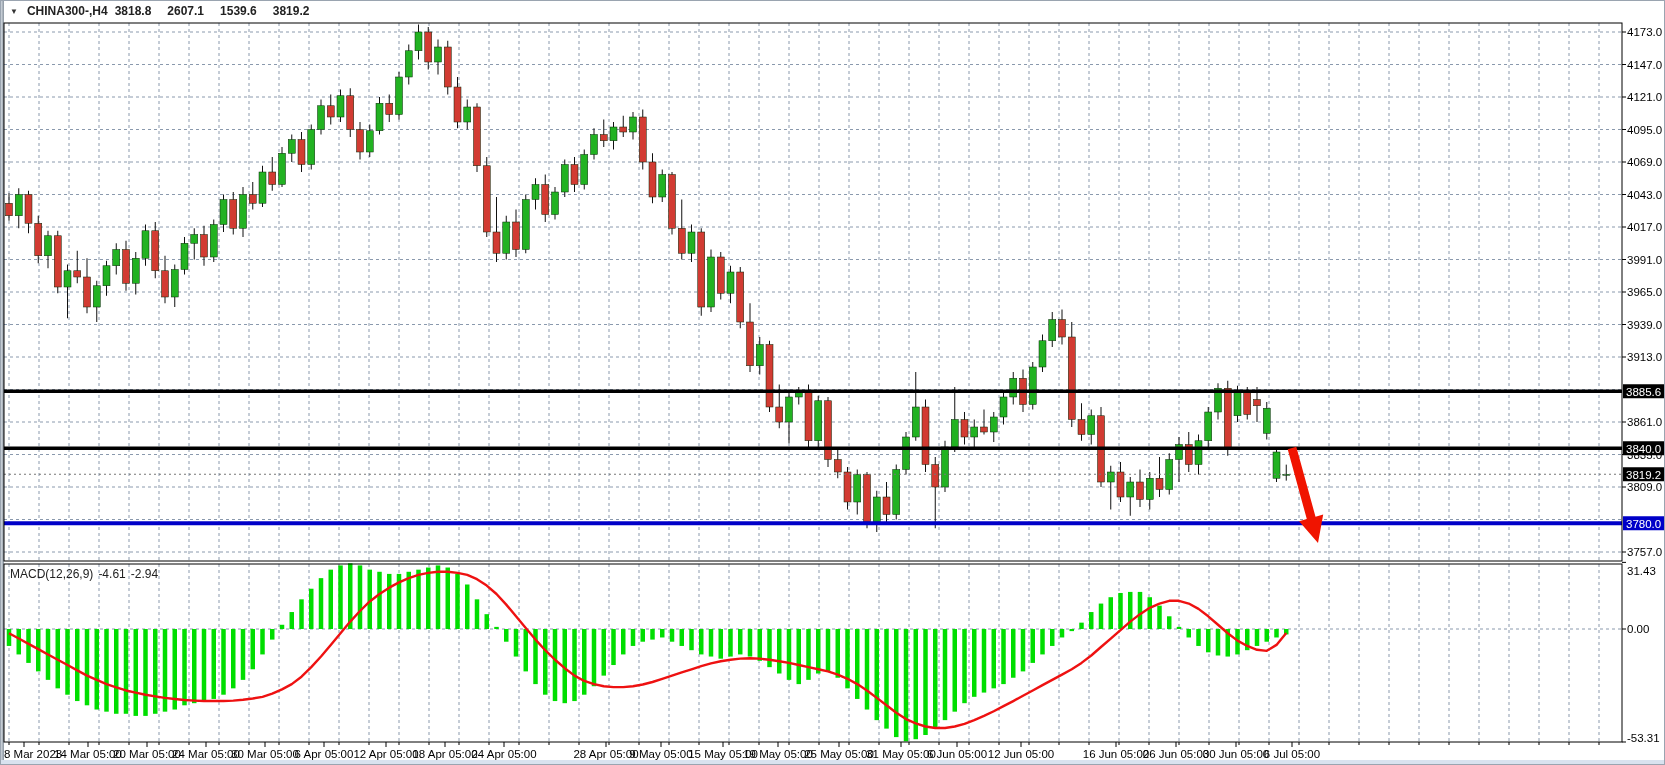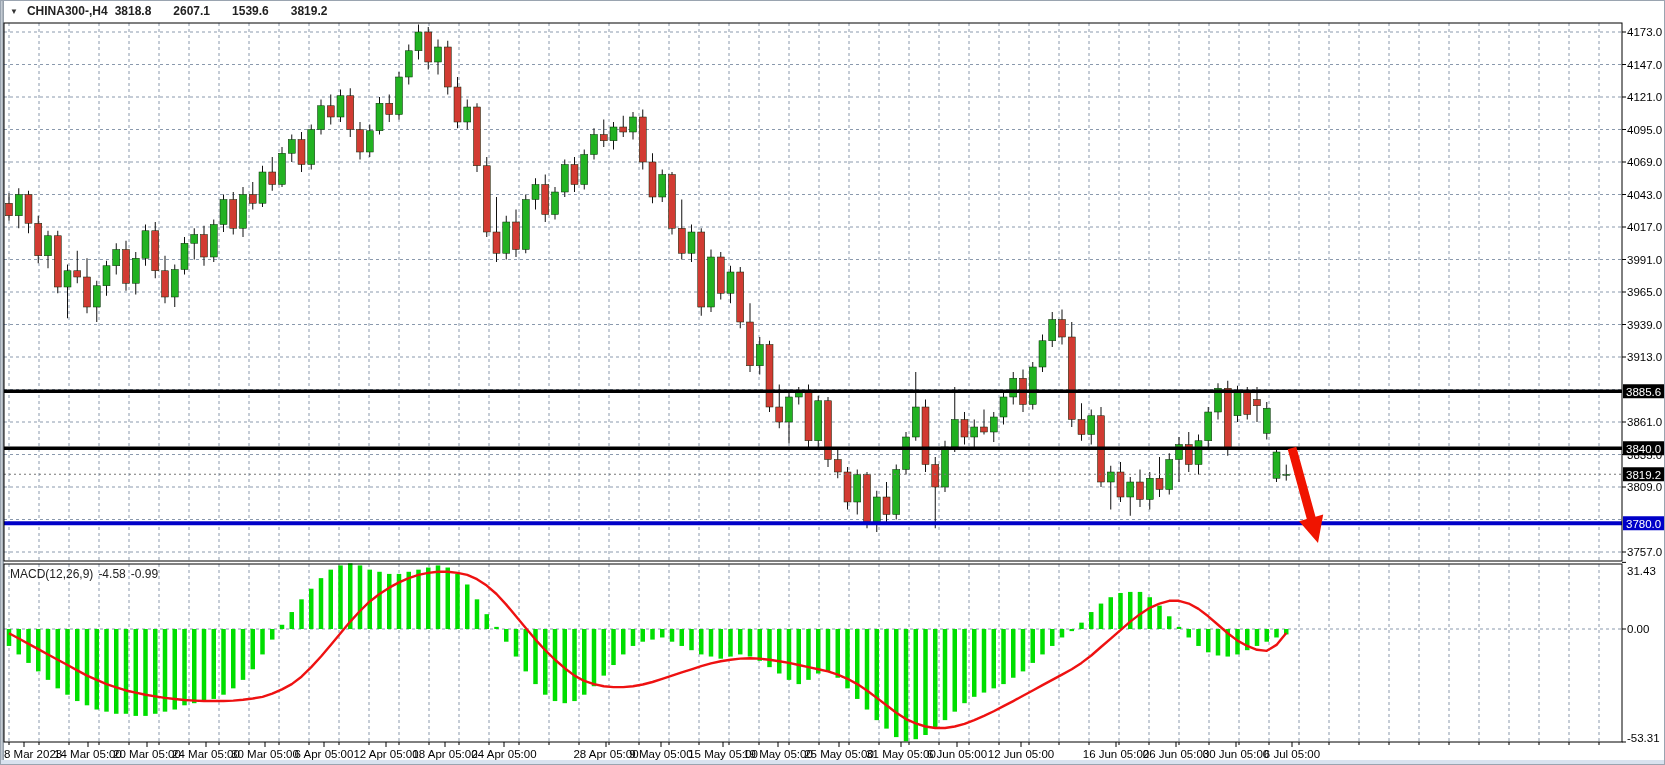--- a/index.html
+++ b/index.html
@@ -1,21 +1,21 @@
 <!DOCTYPE html>
 <html><head>
 <meta charset="utf-8">
 <style>
   html,body{margin:0;padding:0;background:#ffffff;}
   body{font-family:"Liberation Sans", sans-serif;}
   .window{position:relative;width:1665px;height:765px;background:#fff;border:1px solid #9aa4b0;box-sizing:border-box;overflow:hidden;}
   .window .left-edge{position:absolute;left:0;top:0;width:3px;height:765px;background:linear-gradient(90deg,#cfd6de,#8a949e);}
   .symbol-info{position:absolute;left:9px;top:3px;font-size:12px;font-weight:bold;color:#222;display:flex;align-items:center;gap:7px;white-space:pre;z-index:5;}
   .symbol-info .caret{font-size:8px;color:#333;cursor:pointer;margin-right:2px;}
-  .symbol-info .ohlc{font-weight:bold;color:#222;display:flex;gap:22px;}
+  .symbol-info .ohlc{font-weight:bold;color:#222;display:flex;gap:16px;}
   .macd-label{position:absolute;left:9px;top:566px;font-size:12px;color:#222;display:flex;gap:5px;z-index:5;}
   svg{position:absolute;left:0;top:0;}
   svg text{font-family:"Liberation Sans", sans-serif;}
   .bottom-strip{position:absolute;left:0;bottom:0;width:100%;height:4px;background:#d9e2ef;}
 </style>
 </head>
 <body>
 
 <div class="window">
   <div class="left-edge"></div>
@@ -712,18 +712,18 @@
     </svg>
 
   <div class="symbol-info">
     <span class="caret">▼</span>
     <span>CHINA300-,H4</span>
     <span class="ohlc"><span>3818.8</span><span>2607.1</span><span>1539.6</span><span>3819.2</span></span>
   </div>
 
   <div class="macd-label">
     <span>MACD(12,26,9)</span>
-    <span>-4.58</span>
-    <span>-0.99</span>
+    <span>-4.61</span>
+    <span>-2.94</span>
   </div>
 
   <div class="bottom-strip"></div>
 </div>
 
 </body></html>

